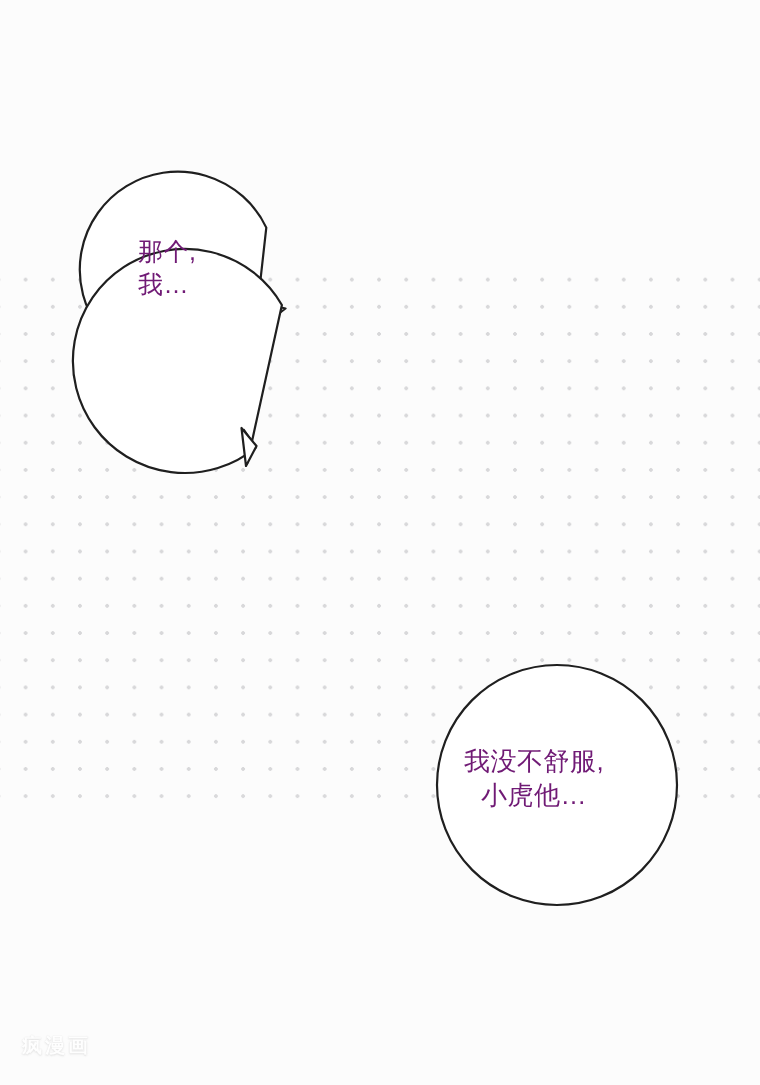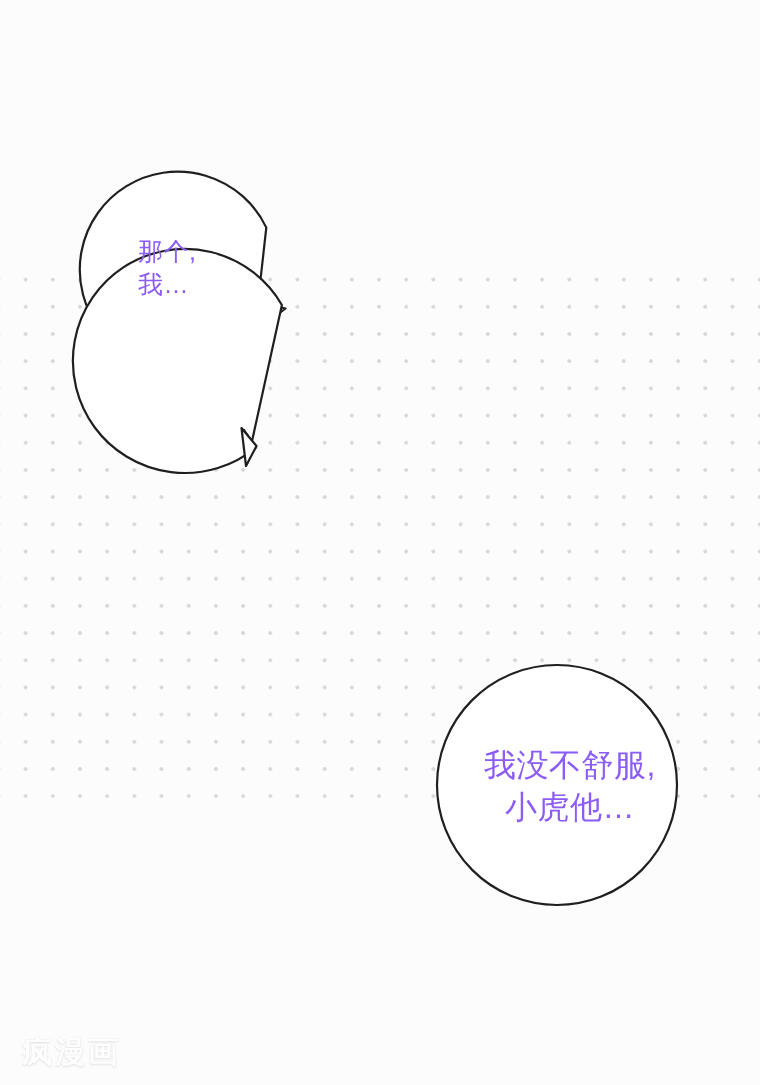--- a/index.html
+++ b/index.html
@@ -46,21 +46,21 @@
     position: absolute;
     left: 0;
     top: 0;
     width: 760px;
     height: 1085px;
     pointer-events: none;
   }
   .balloon-text {
     position: absolute;
     text-align: center;
-    color: #8b5cf6;
+    color: #701a75;
     line-height: 1.30;
     letter-spacing: 0.5px;
     white-space: pre-line;
     font-weight: 400;
     text-rendering: geometricPrecision;
   }
   #balloon-1-text {
     left: 104px;
     top: 236px;
     width: 152px;
@@ -69,32 +69,32 @@
     padding-left: 34px;
     box-sizing: border-box;
   }
   #balloon-2-text {
     left: 276px;
     top: 330px;
     width: 152px;
     font-size: 25px;
   }
   #balloon-3-text {
-    left: 464px;
+    left: 428px;
     top: 745px;
     width: 212px;
-    font-size: 32px;
+    font-size: 26px;
   }
 
   
   #watermark {
     position: absolute;
     left: 22px;
     top: 1032px;
-    font-size: 30px;
+    font-size: 20px;
     font-weight: 700;
     letter-spacing: 3px;
     color: #ffffff;
     text-shadow: 0 0 1px rgba(215,215,215,0.85),
                  0 1px 2px rgba(200,200,200,0.55);
     opacity: 0.92;
     user-select: none;
   }
 </style>
 </head>

